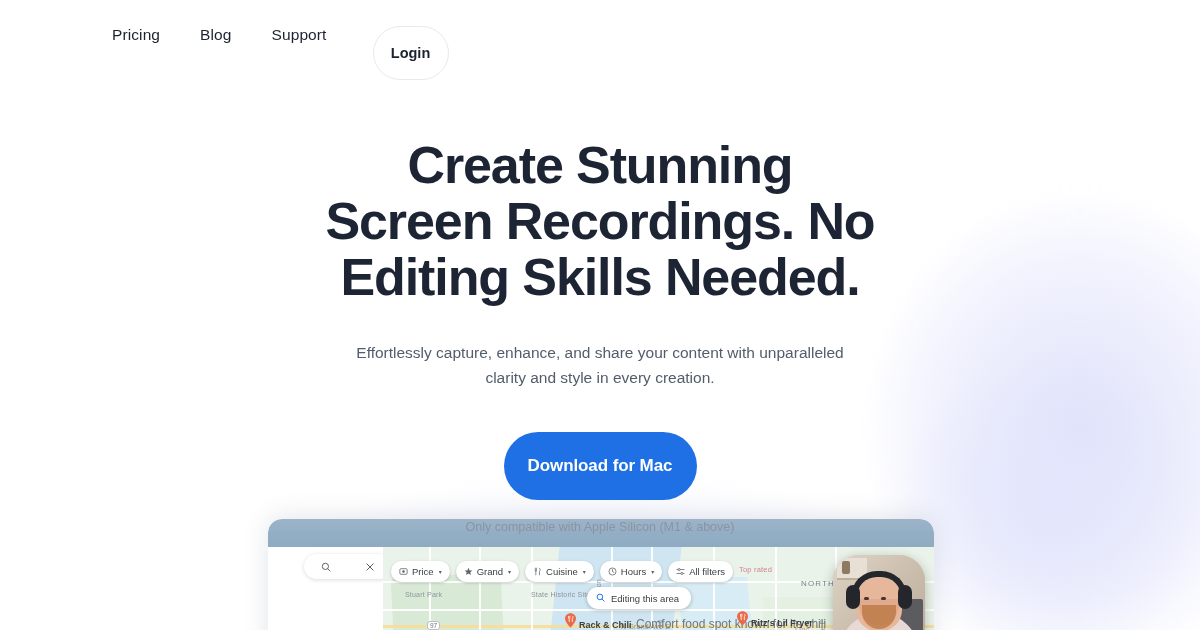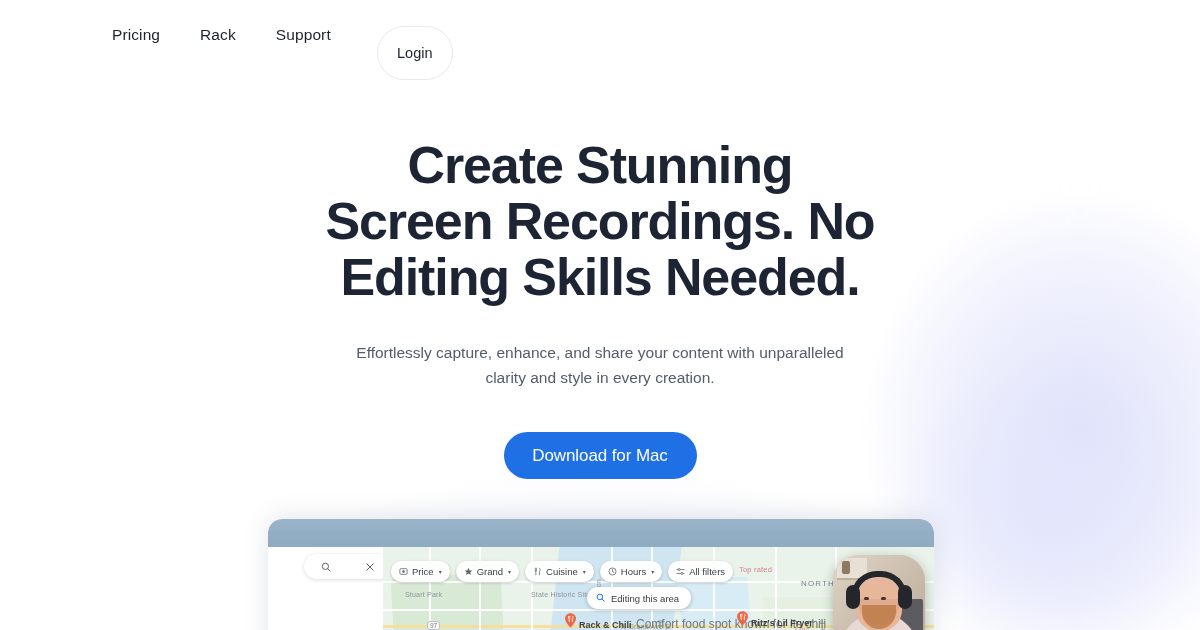--- a/index.html
+++ b/index.html
@@ -46,20 +46,21 @@
   .nav-link {
     font-size:15.5px; color:#1c2330; letter-spacing:0.1px;
     text-decoration:none; white-space:nowrap; cursor:pointer;
   }
   .btn-login {
     display:flex; align-items:center; justify-content:center;
     width:76px; height:54px; border-radius:999px;
     background:#fff; border:1px solid #e8e9ee;
     font-size:14.5px; color:#1c2330; cursor:pointer;
     margin-right:24px;
+    font-weight:bold;
   }
   .btn-download {
     display:flex; align-items:center; justify-content:center;
     width:102px; height:45px; border-radius:999px;
     background:#1f6fe5; border:none;
     font-size:14.5px; font-weight:bold; color:#ffffff; cursor:pointer;
     letter-spacing:0.1px;
   }
 
   
@@ -69,23 +70,23 @@
     color:#1d2433; letter-spacing:-1.1px;
     max-width:560px; margin:0 auto;
   }
   .hero .sub {
     margin:35px auto 0; max-width:500px;
     font-size:15.5px; line-height:25px; color:#525c6b;
   }
   .cta-wrap { margin-top:42px; }
   .btn-cta {
     display:inline-flex; align-items:center; justify-content:center;
-    width:193px; height:47px; border-radius:999px;
+    width:193px; height:68px; border-radius:999px;
     background:#1f6fe5; color:#fff; border:none;
-    font-size:17px; font-weight:normal; cursor:pointer; letter-spacing:-0.1px;
+    font-size:17px; font-weight:bold; cursor:pointer; letter-spacing:-0.1px;
   }
   .fineprint { margin-top:20px; font-size:12.5px; color:#8b93a3; }
 
   
   .preview {
     position:absolute; z-index:3; left:268px; top:519px;
     width:666px; height:190px;
     border-radius:14px 14px 0 0;
     background:#ffffff;
     box-shadow:0 -2px 26px rgba(40,55,90,0.13);
@@ -229,33 +230,34 @@
   <div class="glow-right"></div>
   <div class="glow-right2"></div>
   <div class="glow-bottom"></div>
 
   <header class="nav">
 
 
     <div class="nav-right">
       <nav class="nav-links">
         <a class="nav-link">Pricing</a>
-        <a class="nav-link">Rack</a>
+        <a class="nav-link">Blog</a>
         <a class="nav-link">Support</a>
       </nav>
       <button class="btn-login">Login</button>
     </div>
   </header>
 
   <section class="hero">
     <h1>Create Stunning Screen Recordings. No Editing Skills Needed.</h1>
     <p class="sub">Effortlessly capture, enhance, and share your content with unparalleled clarity and style in every creation.</p>
     <div class="cta-wrap">
       <button class="btn-cta">Download for Mac</button>
     </div>
+    <div class="fineprint">Only compatible with Apple Silicon (M1 &amp; above)</div>
   </section>
 
   <div class="preview">
     <div class="preview-chrome"></div>
 
     <div class="preview-body">
 
       <div class="side-panel">
         <div class="side-search">
           <span>

